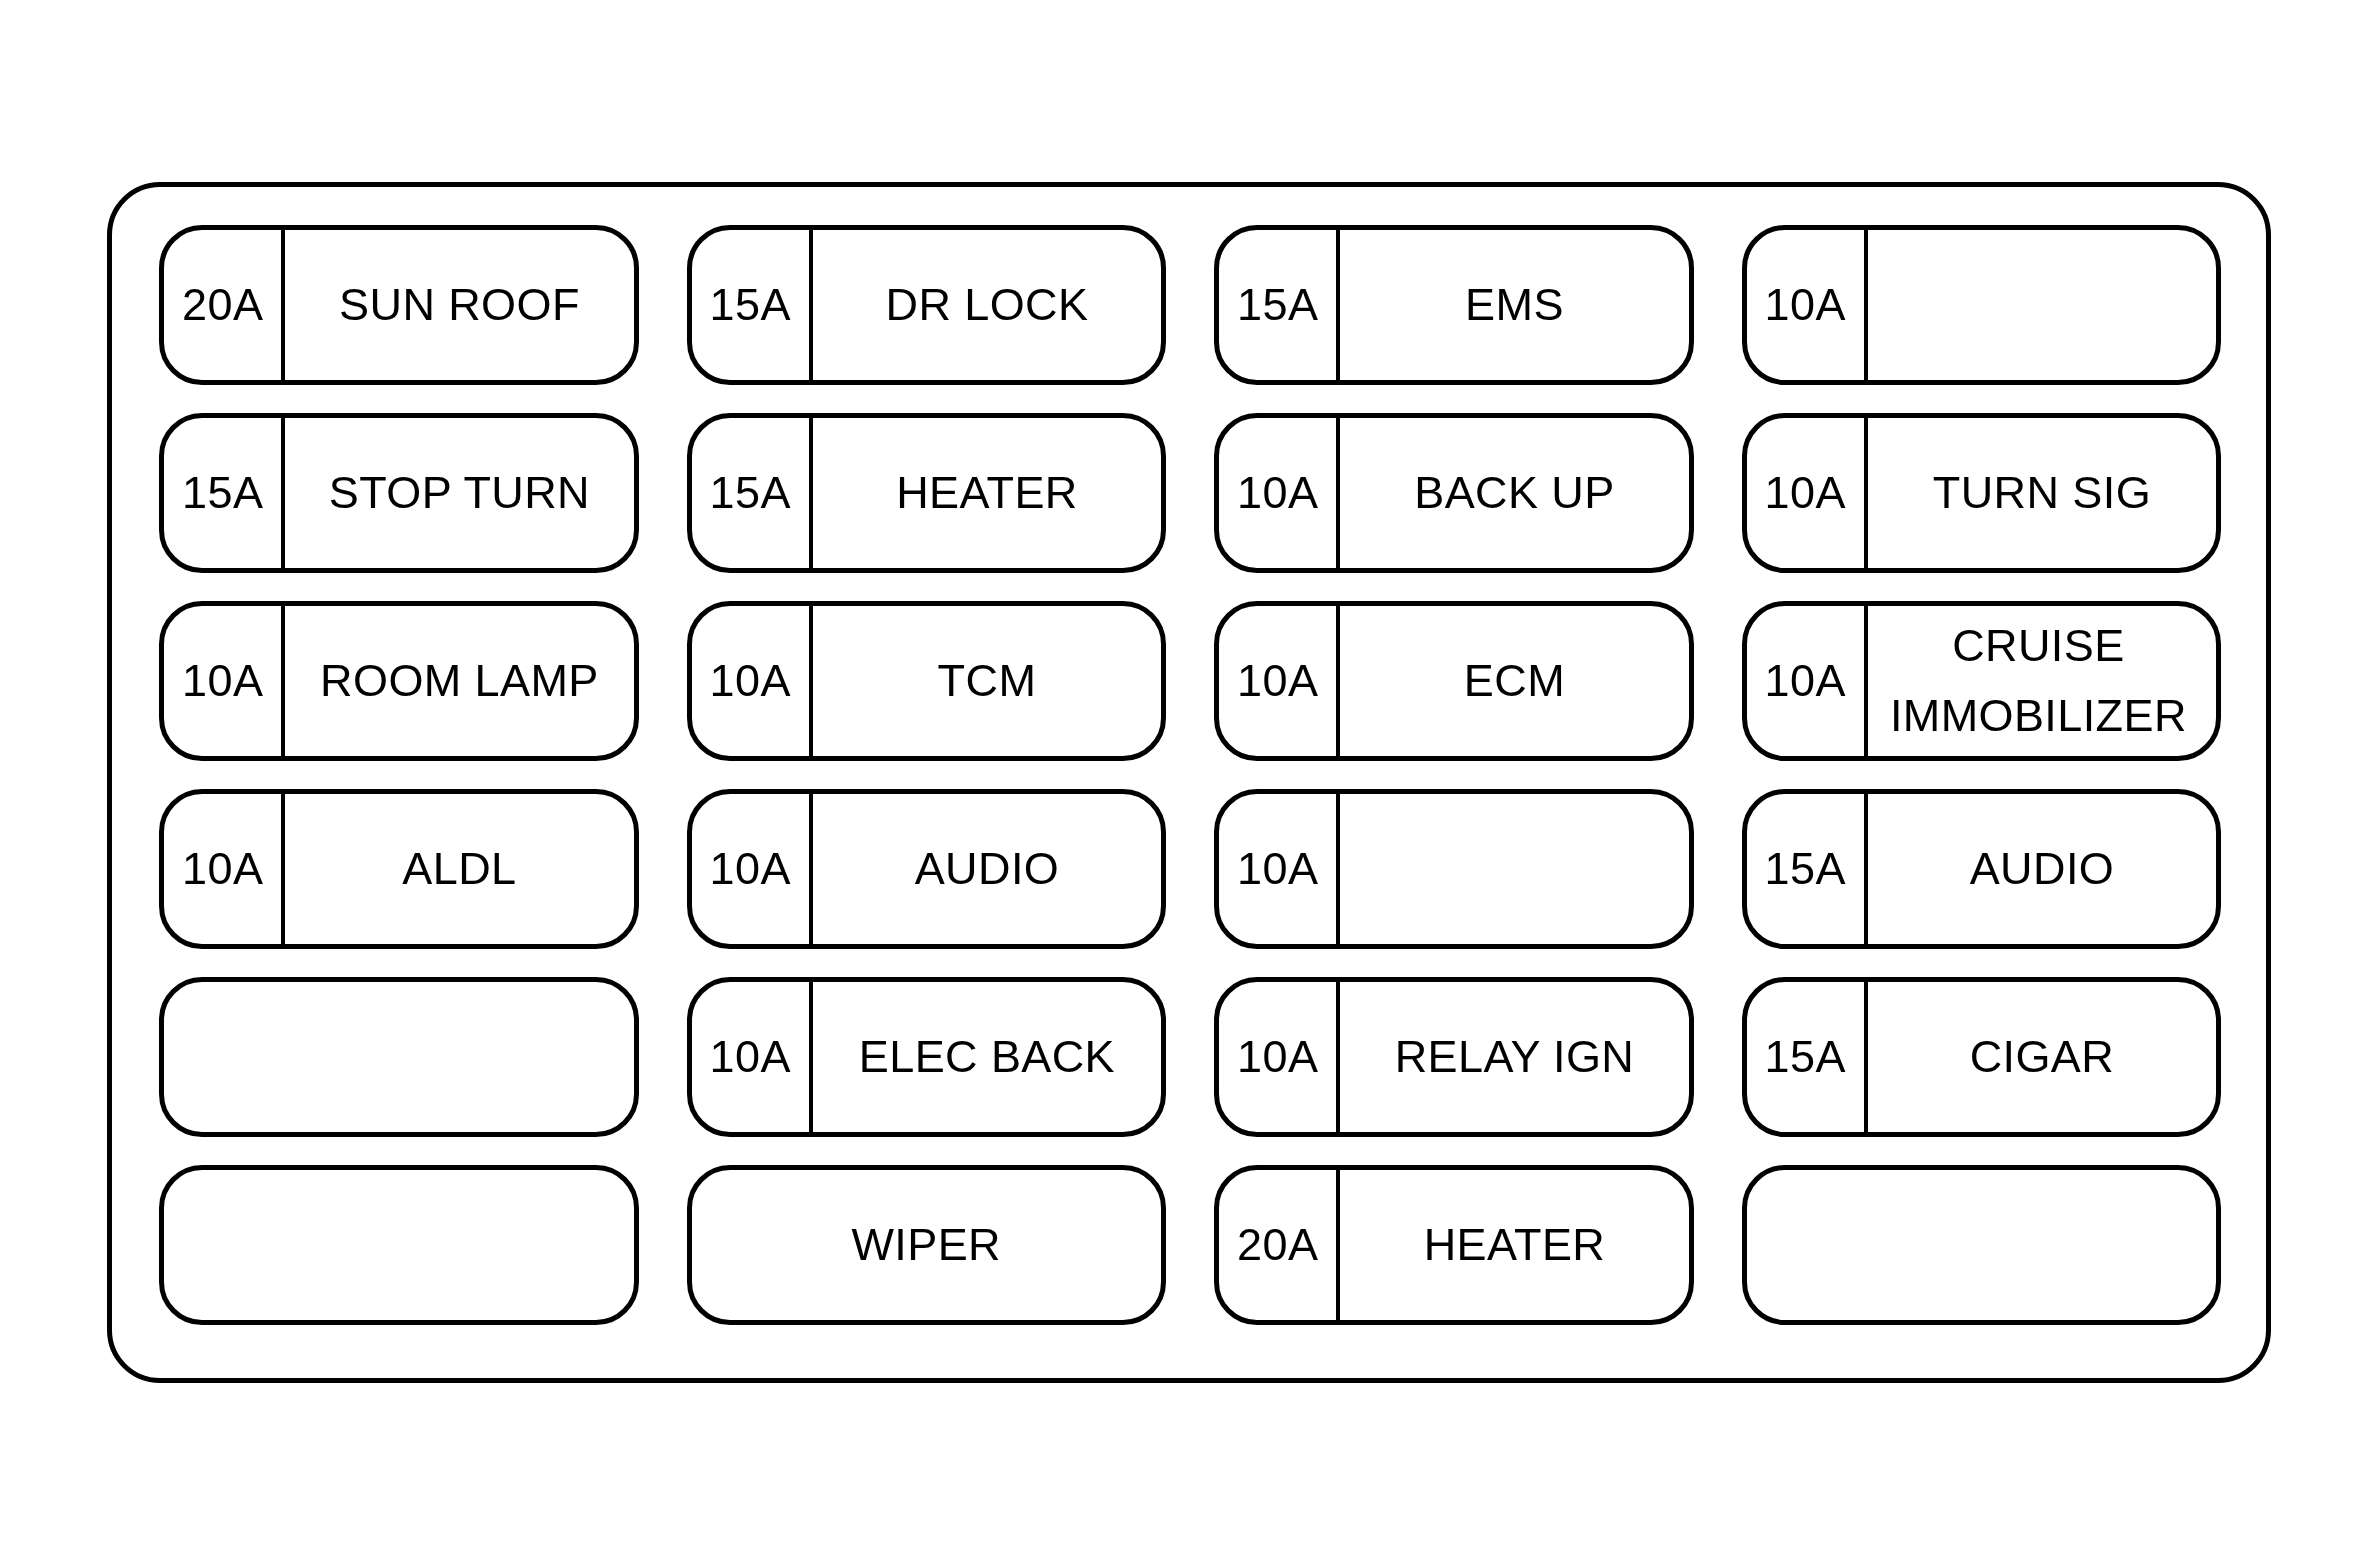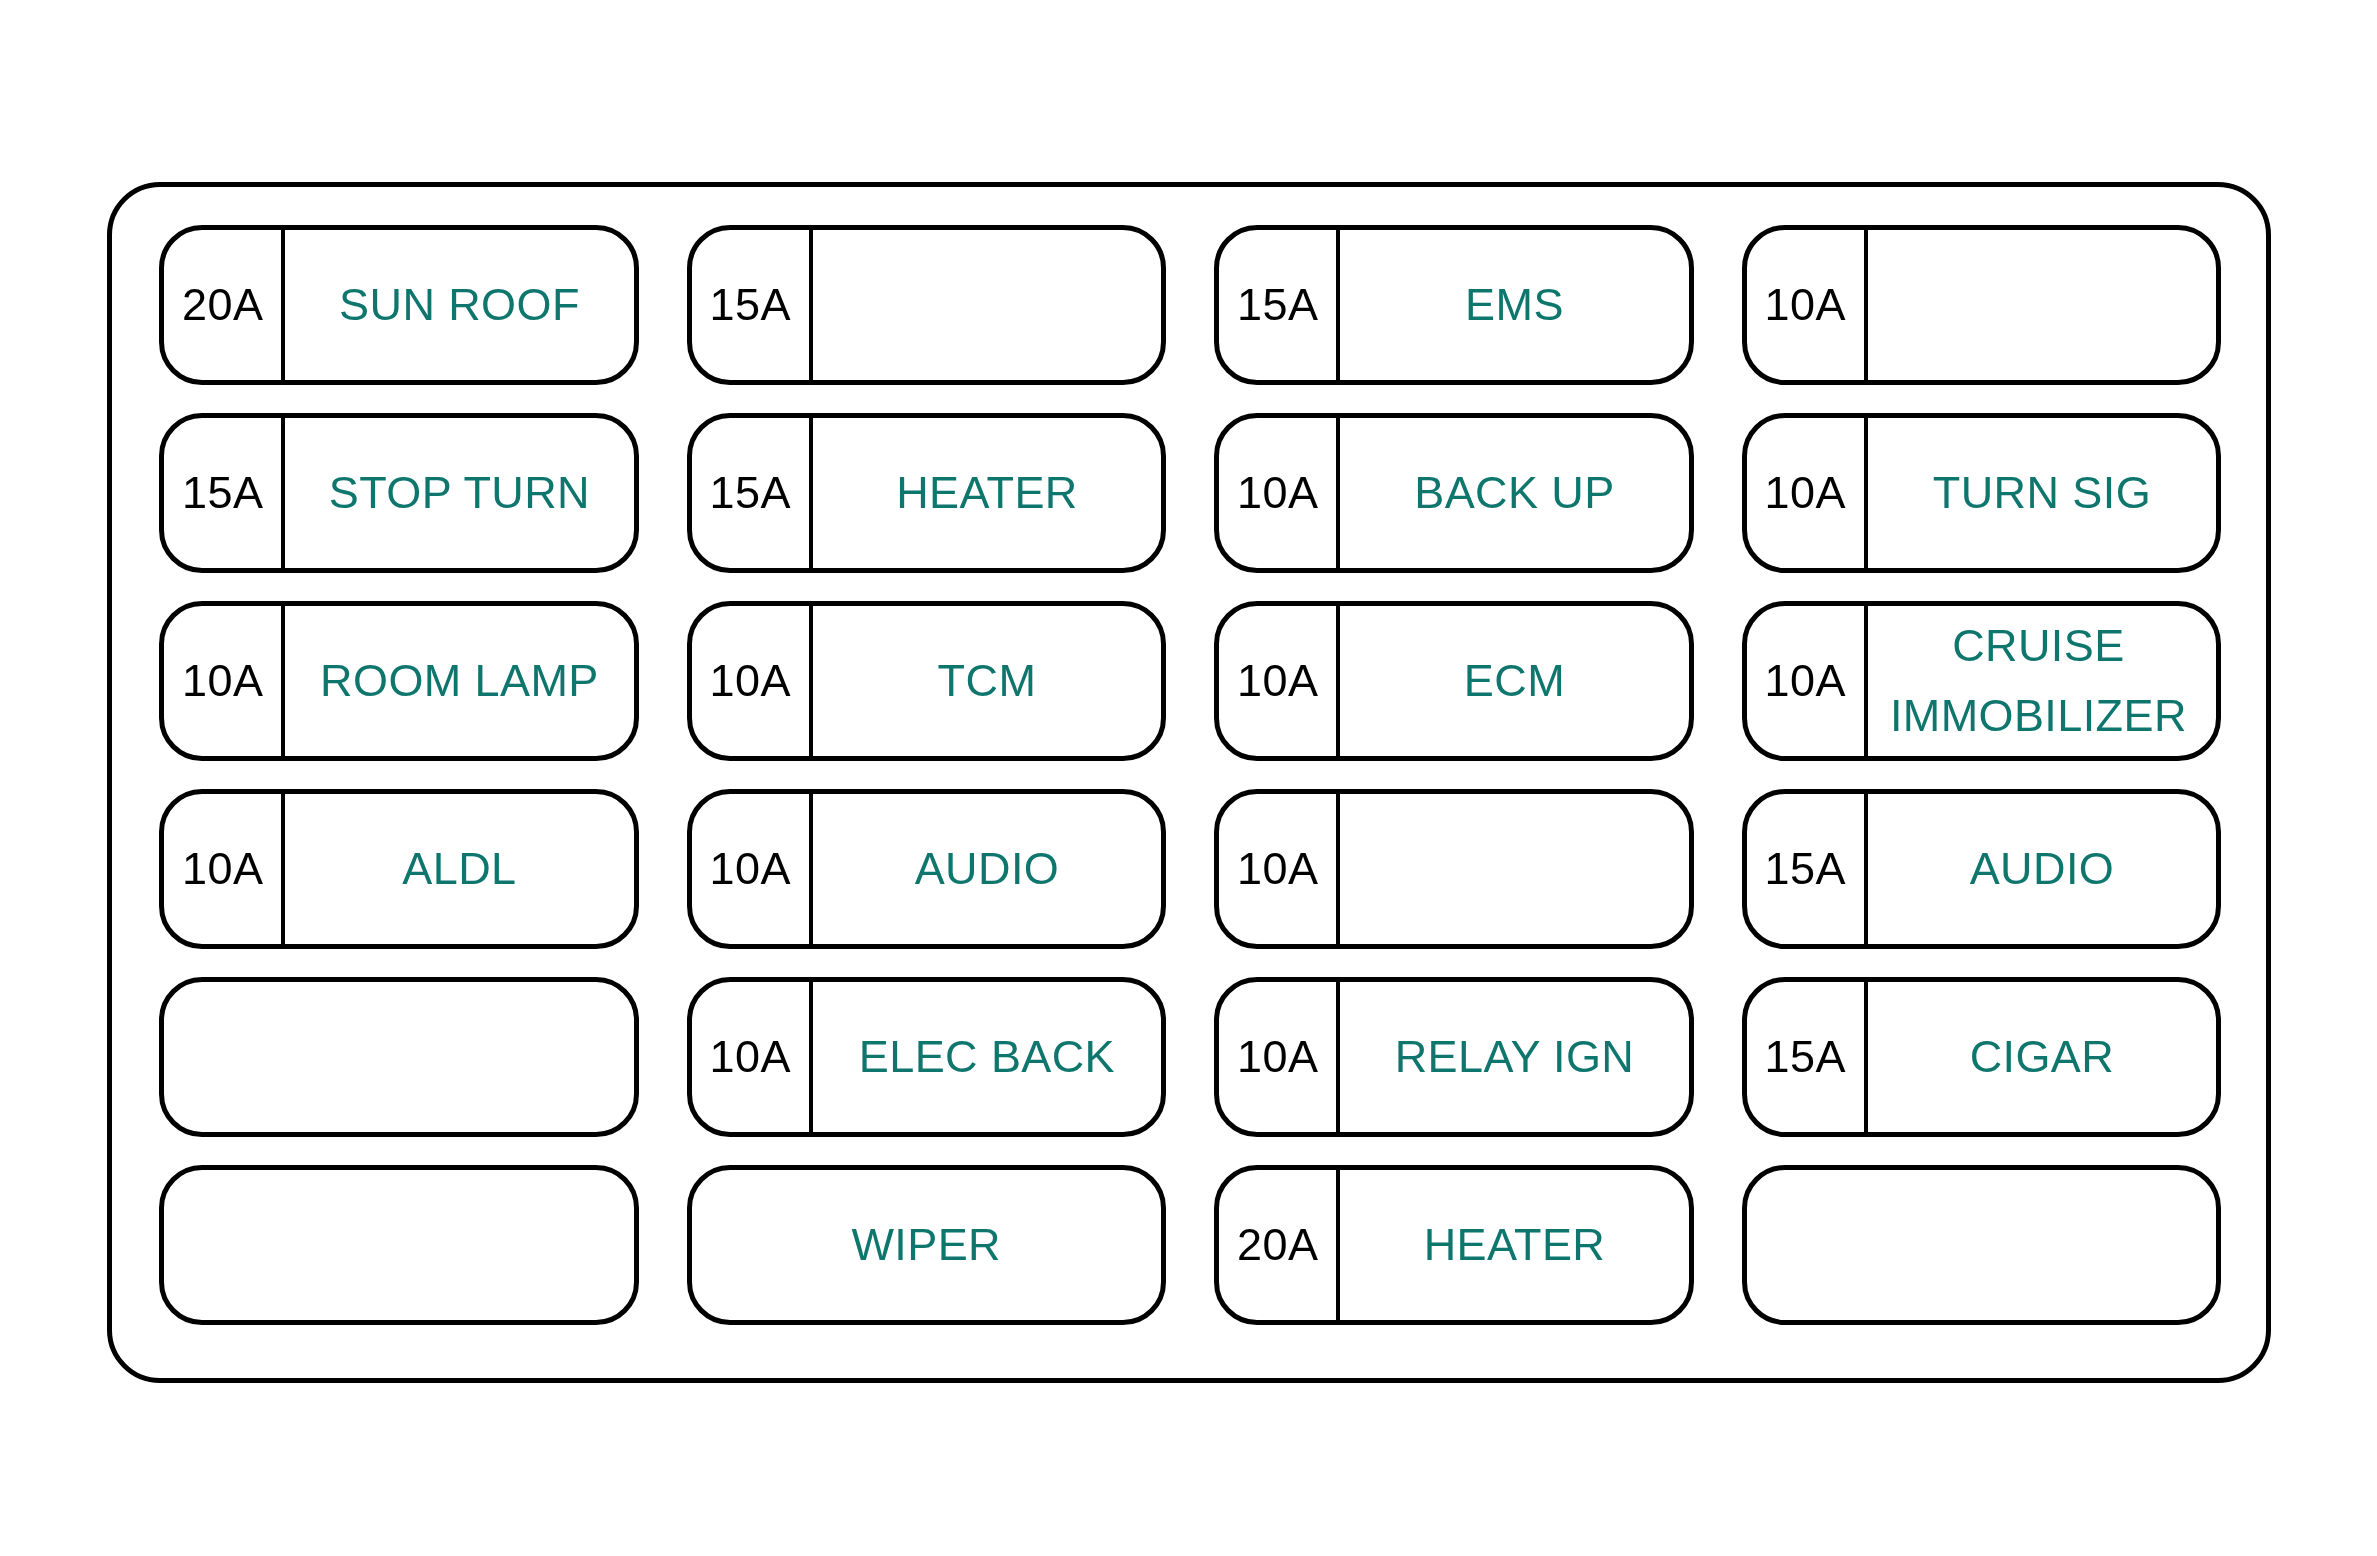--- a/index.html
+++ b/index.html
@@ -55,21 +55,21 @@
     font-size: 45px;
     color: #000000;
     letter-spacing: 0.4px;
   }
   .fuse-cell .label {
     flex: 1 1 auto;
     display: flex;
     align-items: center;
     justify-content: center;
     font-size: 45px;
-    color: #0f766e;
+    color: #000000;
     text-align: center;
     white-space: pre-line;
     line-height: 1.55;
     letter-spacing: 0.4px;
     padding: 0 8.3px;
     box-sizing: border-box;
   }
   .fuse-cell.multiline .label {
     justify-content: flex-start;
     text-align: center;
@@ -84,20 +84,21 @@
 
 <div class="page">
   <div class="fuse-box">
     <div class="fuse-grid">
         <div class="fuse-cell">
           <div class="amp">20A</div>
           <div class="label">SUN ROOF</div>
         </div>
         <div class="fuse-cell">
           <div class="amp">15A</div>
+          <div class="label">DR LOCK</div>
         </div>
         <div class="fuse-cell">
           <div class="amp">15A</div>
           <div class="label">EMS</div>
         </div>
         <div class="fuse-cell">
           <div class="amp">10A</div>
         </div>
         <div class="fuse-cell">
           <div class="amp">15A</div>

